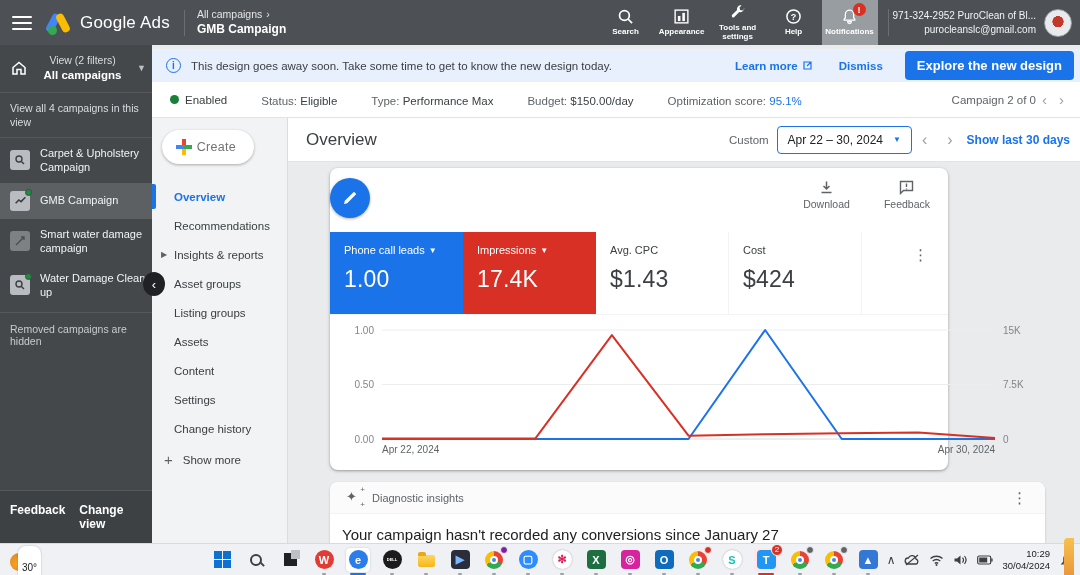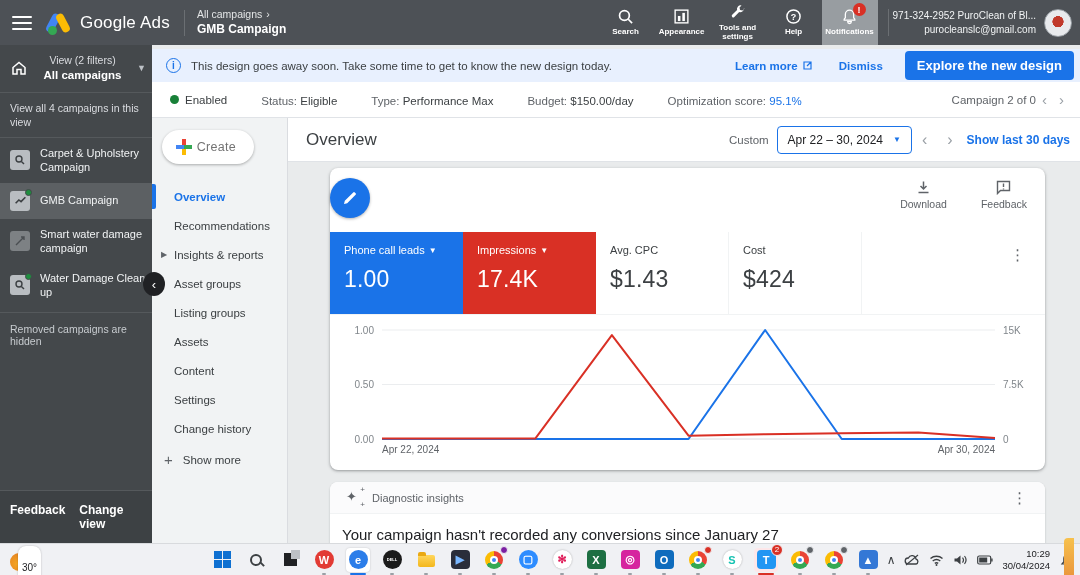--- a/index.html
+++ b/index.html
@@ -89,21 +89,21 @@
   .main-header { position:absolute; top:0; left:0; right:0; height:44px; background:#fff; border-bottom:1px solid #e0e3e7; display:flex; align-items:center; padding:0 10px 0 18px; }
   .page-title { font-size:17px; color:#3c4043; }
   .mh-right { margin-left:auto; display:flex; align-items:center; }
   .date-mode { font-size:11.5px; color:#5f6368; margin-right:8px; }
   .date-box { display:flex; align-items:center; gap:10px; border:1.5px solid #1a73e8; border-radius:4px; padding:6px 10px; cursor:pointer; }
   .date-box .dval { font-size:12px; color:#202124; }
   .date-box .caret { font-size:8px; color:#1a73e8; }
   .mh-arrow { font-size:16px; color:#9aa0a6; padding:0 10px; cursor:pointer; }
   .show-last { font-size:12px; font-weight:bold; color:#1a73e8; margin-left:4px; cursor:pointer; white-space:nowrap; }
 
-  .overview-card { position:absolute; top:50px; left:42px; width:715px; height:302px; background:#fff; border-radius:8px; box-shadow:0 1px 2px rgba(60,64,67,.3), 0 1px 3px 1px rgba(60,64,67,.15); }
+  .overview-card { position:absolute; top:50px; left:42px; width:618px; height:302px; background:#fff; border-radius:8px; box-shadow:0 1px 2px rgba(60,64,67,.3), 0 1px 3px 1px rgba(60,64,67,.15); }
   .edit-btn { position:absolute; top:10px; left:0px; width:40px; height:40px; border-radius:50%; background:#1a73e8; color:#fff; display:flex; align-items:center; justify-content:center; font-size:17px; cursor:pointer; box-shadow:0 1px 3px rgba(0,0,0,.3); }
   .card-tools { position:absolute; top:12px; right:18px; display:flex; gap:34px; }
   .tool { display:flex; flex-direction:column; align-items:center; gap:3px; cursor:pointer; color:#5f6368; }
   .tool .tool-label { font-size:10.5px; color:#5f6368; }
 
   .metrics { position:absolute; top:64px; left:0; right:0; height:83px; display:flex; border-bottom:1px solid #f1f3f4; }
   .metric { width:133px; padding:12px 0 0 14px; cursor:pointer; position:relative; }
   .metric .m-label { font-size:11px; display:flex; align-items:center; gap:4px; white-space:nowrap; }
   .metric .m-caret { font-size:8px; }
   .metric .m-value { font-size:23px; margin-top:10px; letter-spacing:.2px; }

